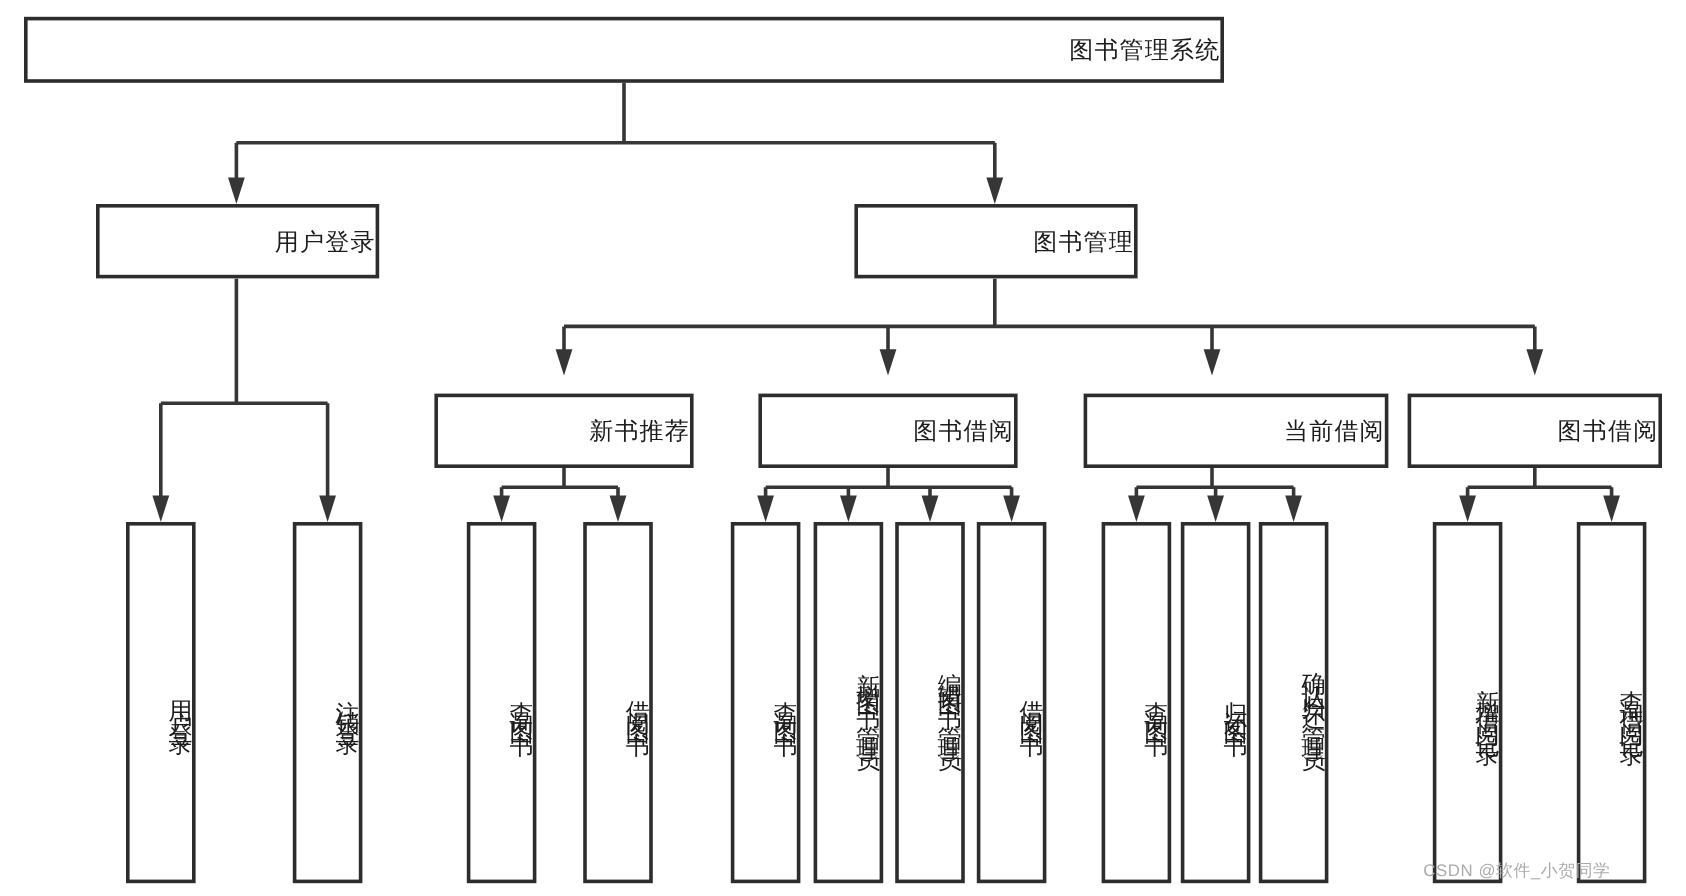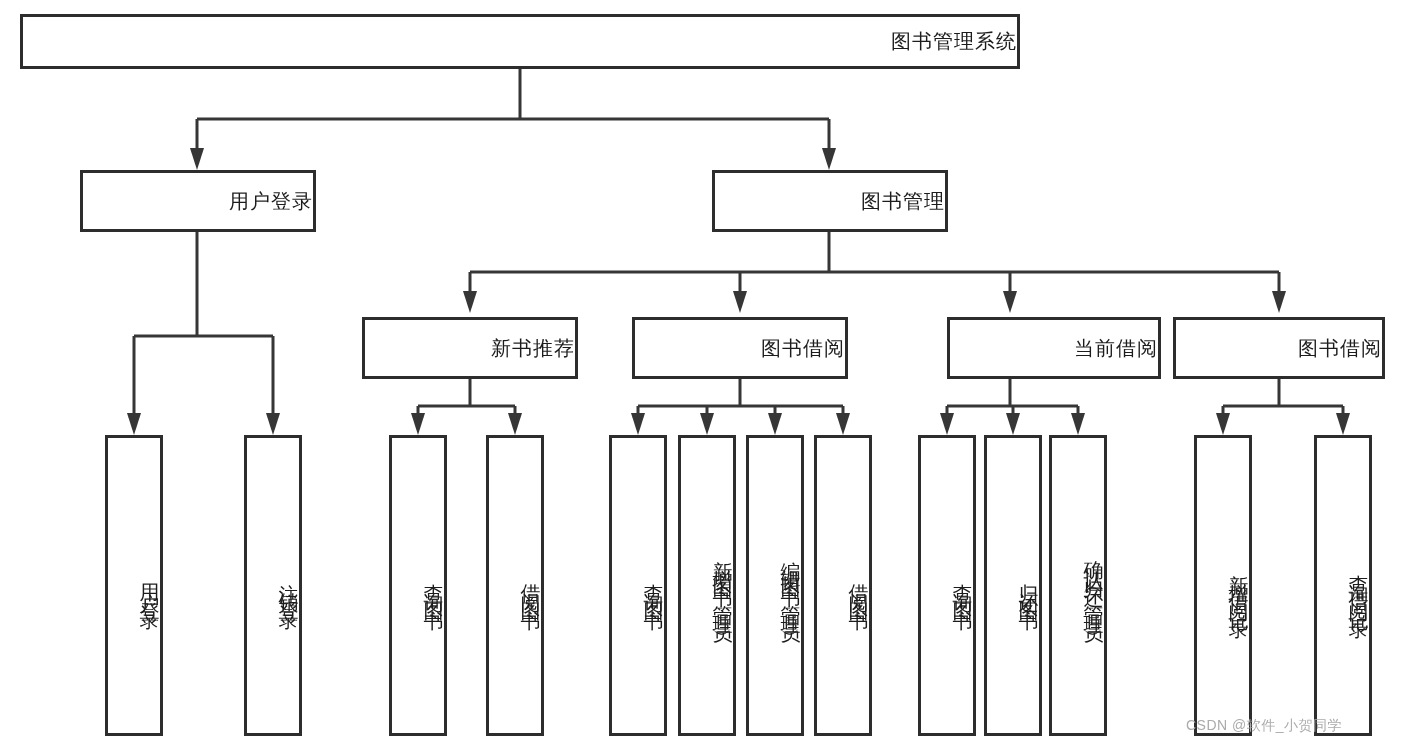--- a/index.html
+++ b/index.html
@@ -11,21 +11,21 @@
   .connectors path{stroke:var(--line,#363636);stroke-width:3;fill:none;}
   .connectors polygon{fill:var(--line,#363636);stroke:none;}
   .node{
     position:absolute;box-sizing:border-box;border:3px solid var(--border,#2d2d2d);
     background:#ffffff;display:flex;align-items:center;justify-content:flex-end;
     z-index:2;
   }
   .h-node{font-size:20px;letter-spacing:1px;}
   .root{left:20px;top:14px;width:1000px;height:55px;}
   .lvl2{top:170px;width:236px;height:62px;}
-  .lvl3{top:317px;height:62px;}
+  .lvl3{top:328px;height:62px;}
   .leaf{top:435px;width:58px;height:301px;}
   .leaf .vtext{
     writing-mode:vertical-rl;font-size:20px;letter-spacing:9px;line-height:1;
     white-space:nowrap;
   }
   .watermark{
     position:absolute;left:1186px;top:717px;z-index:3;
     font-size:14px;color:var(--watermark,#ababab);letter-spacing:0.5px;white-space:nowrap;
   }
 </style>
@@ -80,21 +80,21 @@
   <div class="node h-node lvl2" style="left:712px;">
     <span>图书管理</span>
   </div>
 
   <div class="node h-node lvl3" style="left:362px;width:216px;">
     <span>新书推荐</span>
   </div>
   <div class="node h-node lvl3" style="left:632px;width:216px;">
     <span>图书借阅</span>
   </div>
-  <div class="node h-node lvl3" style="left:903px;width:214px;margin-left:44px;">
+  <div class="node h-node lvl3" style="left:903px;width:254px;">
     <span>当前借阅</span>
   </div>
   <div class="node h-node lvl3" style="left:1173px;width:212px;">
     <span>图书借阅</span>
   </div>
 
   <div class="node leaf" style="left:105px;">
     <span class="vtext">用户登录</span>
   </div>
   <div class="node leaf" style="left:244px;">

